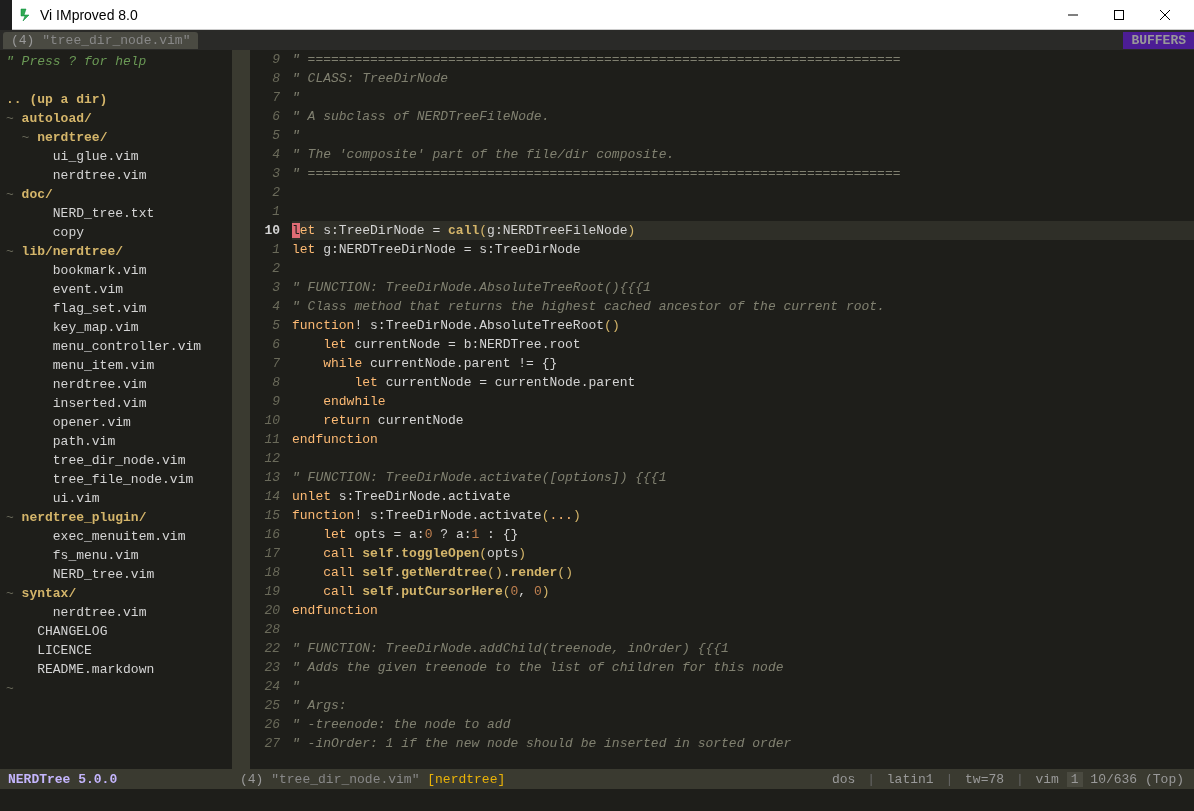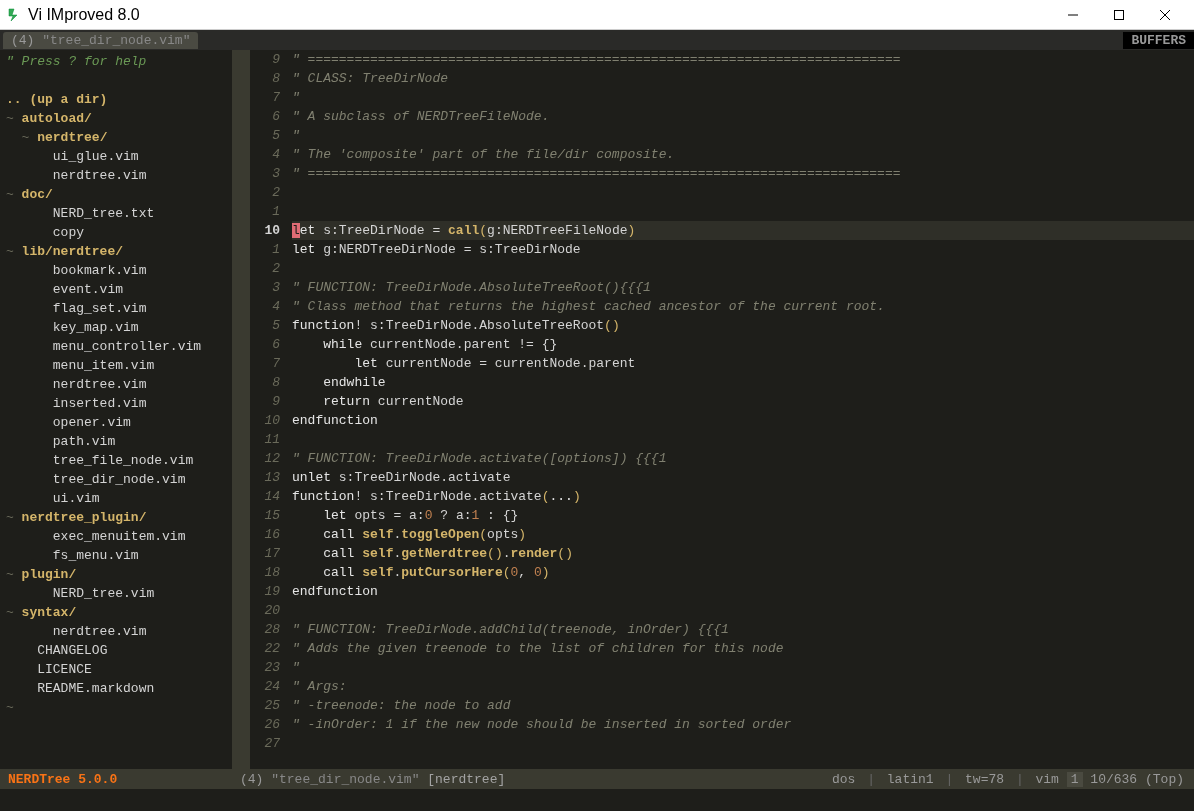--- a/index.html
+++ b/index.html
@@ -15,22 +15,23 @@
   flex-direction: column;
 }
 .titlebar {
   height: 30px;
   background: #fff;
   color: #000;
   display: flex;
   align-items: center;
   padding: 0 6px;
   font-family: 'Segoe UI', sans-serif;
-  font-size: 16px;
+  font-size: 14px;
   border-bottom: 1px solid #ccc;
+  margin-left: 12px;
 }
 .titlebar-icon {
   width: 16px; height: 16px; margin-right: 6px;
   display: inline-flex; align-items: center; justify-content: center;
 }
 .titlebar-title { flex: 1; }
 .titlebar-btns { display: flex; gap: 0; }
 .titlebar-btn {
   width: 46px; height: 28px;
   display: flex; align-items: center; justify-content: center;
@@ -47,21 +48,21 @@
   background: #4a4a42;
   color: #999;
   padding: 1px 8px;
   border-radius: 3px 3px 0 0;
   margin-left: 3px;
 }
 .tab .num { color: #999; }
 .tab .name { color: #888; }
 .tabbar-spacer { flex: 1; }
 .buffers-label {
-  background: #000000;
+  background: #4c1d95;
   color: #999;
   padding: 1px 8px;
   font-weight: bold;
 }
 .main {
   flex: 1;
   display: flex;
   overflow: hidden;
 }
 .nerdtree {
@@ -108,48 +109,48 @@
   flex: 1;
   padding-left: 4px;
 }
 .code-line {
   line-height: 19px;
   white-space: pre;
 }
 .code-line.current { background: #2f2f28; }
 .gutter-line { line-height: 19px; }
 .tok-comment { color: #808070; font-style: italic; }
-.tok-keyword { color: #e5e5e5; }
+.tok-keyword { color: #fdba74; }
 .tok-func { color: #d4b56a; font-weight: bold; }
 .tok-ident { color: #d4d4d4; }
 .tok-op { color: #d4d4d4; }
 .tok-num { color: #c08050; }
 .tok-paren { color: #d4b56a; }
 .cursor-block {
   background: #e06c75;
   color: #1e1e1a;
 }
 .statusbar {
   height: 20px;
   background: #3a3a30;
   display: flex;
   align-items: center;
   font-size: 13px;
   color: #999;
 }
 .status-left {
   width: 240px;
   padding-left: 8px;
-  color: #f97316;
+  color: #c4b5fd;
   font-weight: bold;
 }
 .status-mid { color: #999; }
 .status-mid .num { color: #999; }
 .status-mid .fn { color: #888; }
-.status-mid .ft { color: #a3a3a3; }
+.status-mid .ft { color: #eab308; }
 .status-spacer { flex: 1; }
 .status-right {
   padding-right: 10px;
   color: #999;
 }
 .status-right .sep { color: #666; padding: 0 4px; }
 .status-right .pos { background: #4a4a40; padding: 0 4px; }
 .cmdline {
   height: 22px;
   background: #1e1e1a;
@@ -213,27 +214,26 @@
       <div class="nt-line">      <span class="nt-file">bookmark.vim</span></div>
       <div class="nt-line">      <span class="nt-file">event.vim</span></div>
       <div class="nt-line">      <span class="nt-file">flag_set.vim</span></div>
       <div class="nt-line">      <span class="nt-file">key_map.vim</span></div>
       <div class="nt-line">      <span class="nt-file">menu_controller.vim</span></div>
       <div class="nt-line">      <span class="nt-file">menu_item.vim</span></div>
       <div class="nt-line">      <span class="nt-file">nerdtree.vim</span></div>
       <div class="nt-line">      <span class="nt-file">inserted.vim</span></div>
       <div class="nt-line">      <span class="nt-file">opener.vim</span></div>
       <div class="nt-line">      <span class="nt-file">path.vim</span></div>
+      <div class="nt-line">      <span class="nt-file">tree_dir_node.vim</span></div>
       <div class="nt-line">      <span class="nt-file">tree_file_node.vim</span></div>
-      <div class="nt-line">      <span class="nt-file">tree_dir_node.vim</span></div>
       <div class="nt-line">      <span class="nt-file">ui.vim</span></div>
       <div class="nt-line"><span class="nt-marker">~ </span><span class="nt-dir">nerdtree_plugin</span><span class="nt-dir">/</span></div>
       <div class="nt-line">      <span class="nt-file">exec_menuitem.vim</span></div>
       <div class="nt-line">      <span class="nt-file">fs_menu.vim</span></div>
-      <div class="nt-line"><span class="nt-marker">~ </span><span class="nt-dir">plugin</span><span class="nt-dir">/</span></div>
       <div class="nt-line">      <span class="nt-file">NERD_tree.vim</span></div>
       <div class="nt-line"><span class="nt-marker">~ </span><span class="nt-dir">syntax</span><span class="nt-dir">/</span></div>
       <div class="nt-line">      <span class="nt-file">nerdtree.vim</span></div>
       <div class="nt-line">    <span class="nt-file">CHANGELOG</span></div>
       <div class="nt-line">    <span class="nt-file">LICENCE</span></div>
       <div class="nt-line">    <span class="nt-file">README.markdown</span></div>
       <div class="nt-line nt-marker">~</div>
     </div>
 
   <div class="divider"></div>
@@ -288,20 +288,21 @@
         <div class="code-line"><span class="tok-comment">" The 'composite' part of the file/dir composite.</span></div>
         <div class="code-line"><span class="tok-comment">" ============================================================================</span></div>
         <div class="code-line">&nbsp;</div>
         <div class="code-line">&nbsp;</div>
         <div class="code-line current"><span class="cursor-block">l</span><span class="tok-keyword">et</span><span class="tok-ident"> s:TreeDirNode </span><span class="tok-op">= </span><span class="tok-func">call</span><span class="tok-paren">(</span><span class="tok-ident">g:NERDTreeFileNode</span><span class="tok-paren">)</span></div>
         <div class="code-line"><span class="tok-keyword">let</span><span class="tok-ident"> g:NERDTreeDirNode </span><span class="tok-op">= </span><span class="tok-ident">s:TreeDirNode</span></div>
         <div class="code-line">&nbsp;</div>
         <div class="code-line"><span class="tok-comment">" FUNCTION: TreeDirNode.AbsoluteTreeRoot(){{{1</span></div>
         <div class="code-line"><span class="tok-comment">" Class method that returns the highest cached ancestor of the current root.</span></div>
         <div class="code-line"><span class="tok-keyword">function</span><span class="tok-op">! </span><span class="tok-ident">s:TreeDirNode.AbsoluteTreeRoot</span><span class="tok-paren">()</span></div>
+        <div class="code-line"><span class="tok-ident">    </span><span class="tok-keyword">let</span><span class="tok-ident"> currentNode </span><span class="tok-op">= </span><span class="tok-ident">b:NERDTree.root</span></div>
         <div class="code-line"><span class="tok-ident">    </span><span class="tok-keyword">while</span><span class="tok-ident"> currentNode.parent </span><span class="tok-op">!= {}</span></div>
         <div class="code-line"><span class="tok-ident">        </span><span class="tok-keyword">let</span><span class="tok-ident"> currentNode </span><span class="tok-op">= </span><span class="tok-ident">currentNode.parent</span></div>
         <div class="code-line"><span class="tok-ident">    </span><span class="tok-keyword">endwhile</span></div>
         <div class="code-line"><span class="tok-ident">    </span><span class="tok-keyword">return</span><span class="tok-ident"> currentNode</span></div>
         <div class="code-line"><span class="tok-keyword">endfunction</span></div>
         <div class="code-line">&nbsp;</div>
         <div class="code-line"><span class="tok-comment">" FUNCTION: TreeDirNode.activate([options]) {{{1</span></div>
         <div class="code-line"><span class="tok-keyword">unlet</span><span class="tok-ident"> s:TreeDirNode.activate</span></div>
         <div class="code-line"><span class="tok-keyword">function</span><span class="tok-op">! </span><span class="tok-ident">s:TreeDirNode.activate</span><span class="tok-paren">(</span><span class="tok-keyword">...</span><span class="tok-paren">)</span></div>
         <div class="code-line"><span class="tok-ident">    </span><span class="tok-keyword">let</span><span class="tok-ident"> opts </span><span class="tok-op">= </span><span class="tok-ident">a:</span><span class="tok-num">0</span><span class="tok-op"> ? </span><span class="tok-ident">a:</span><span class="tok-num">1</span><span class="tok-op"> : {}</span></div>

